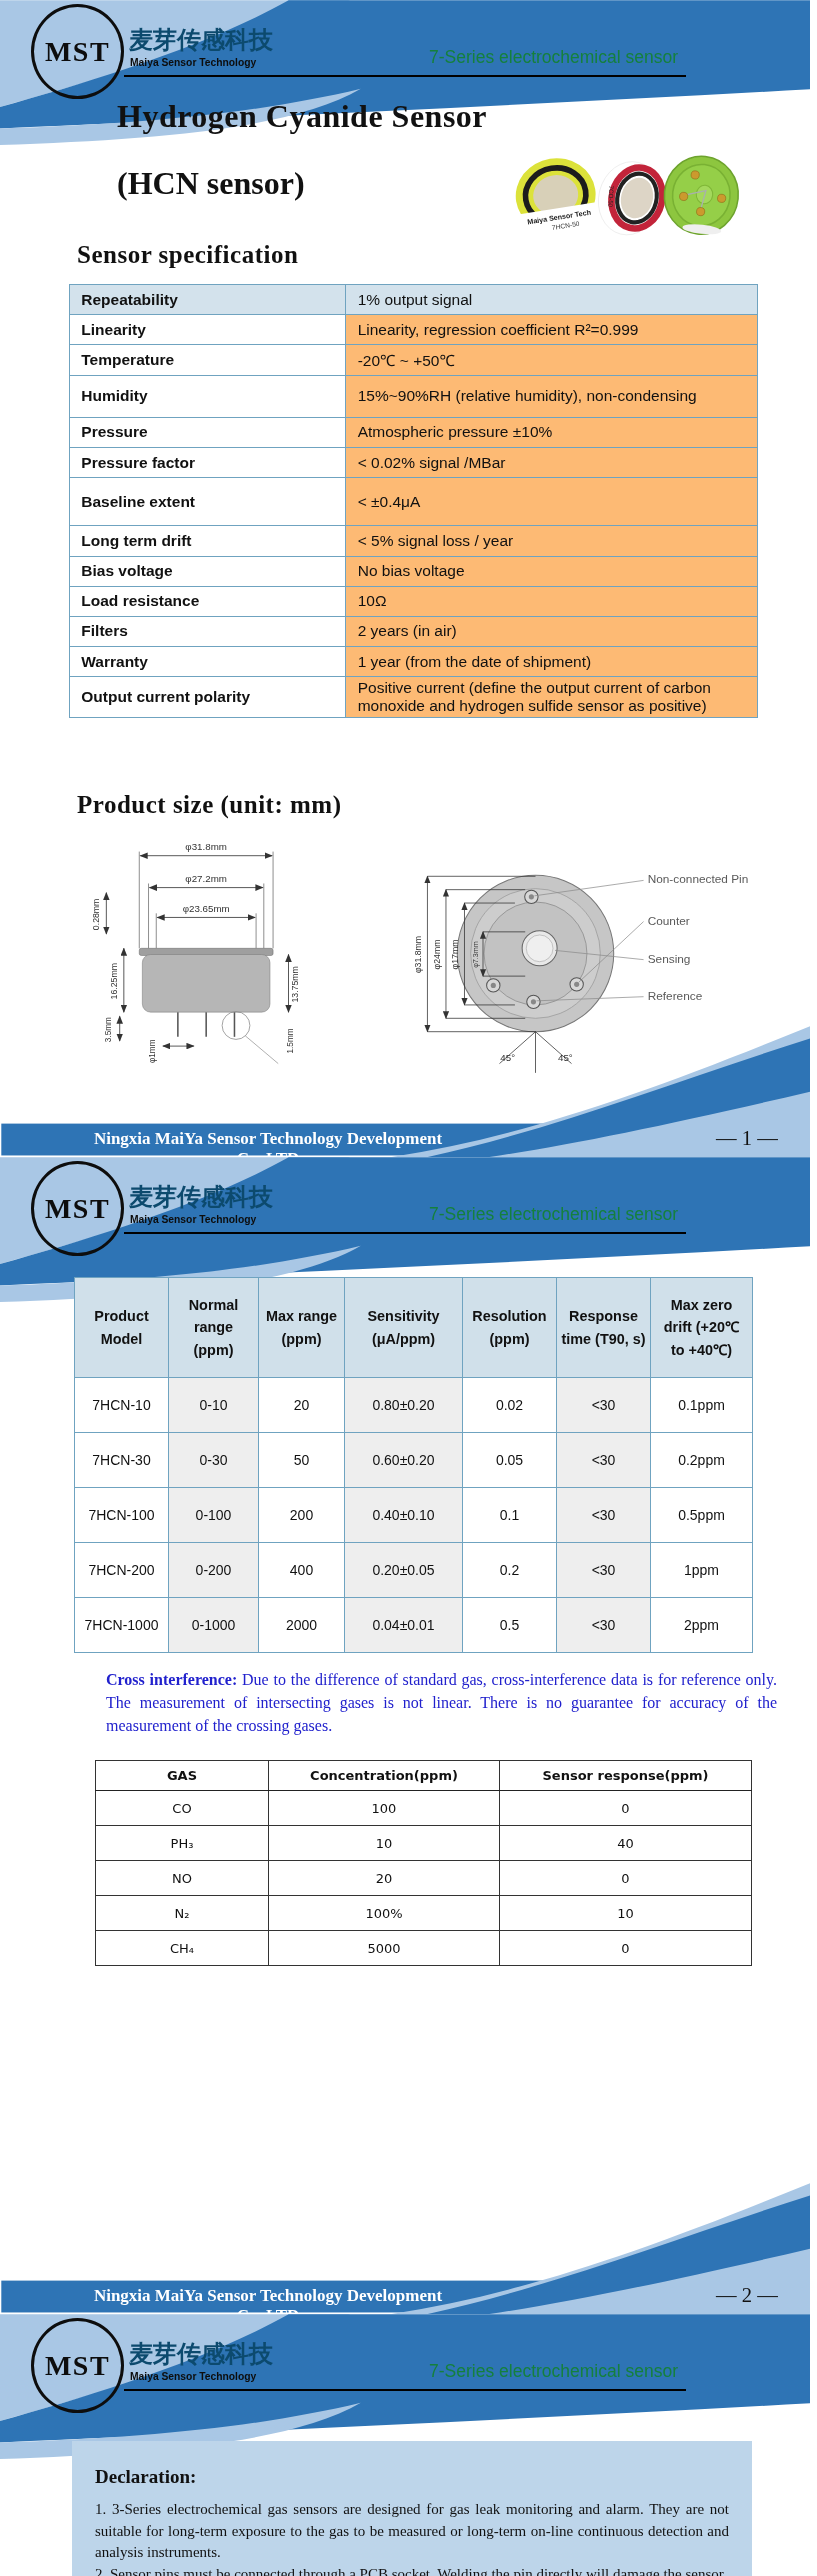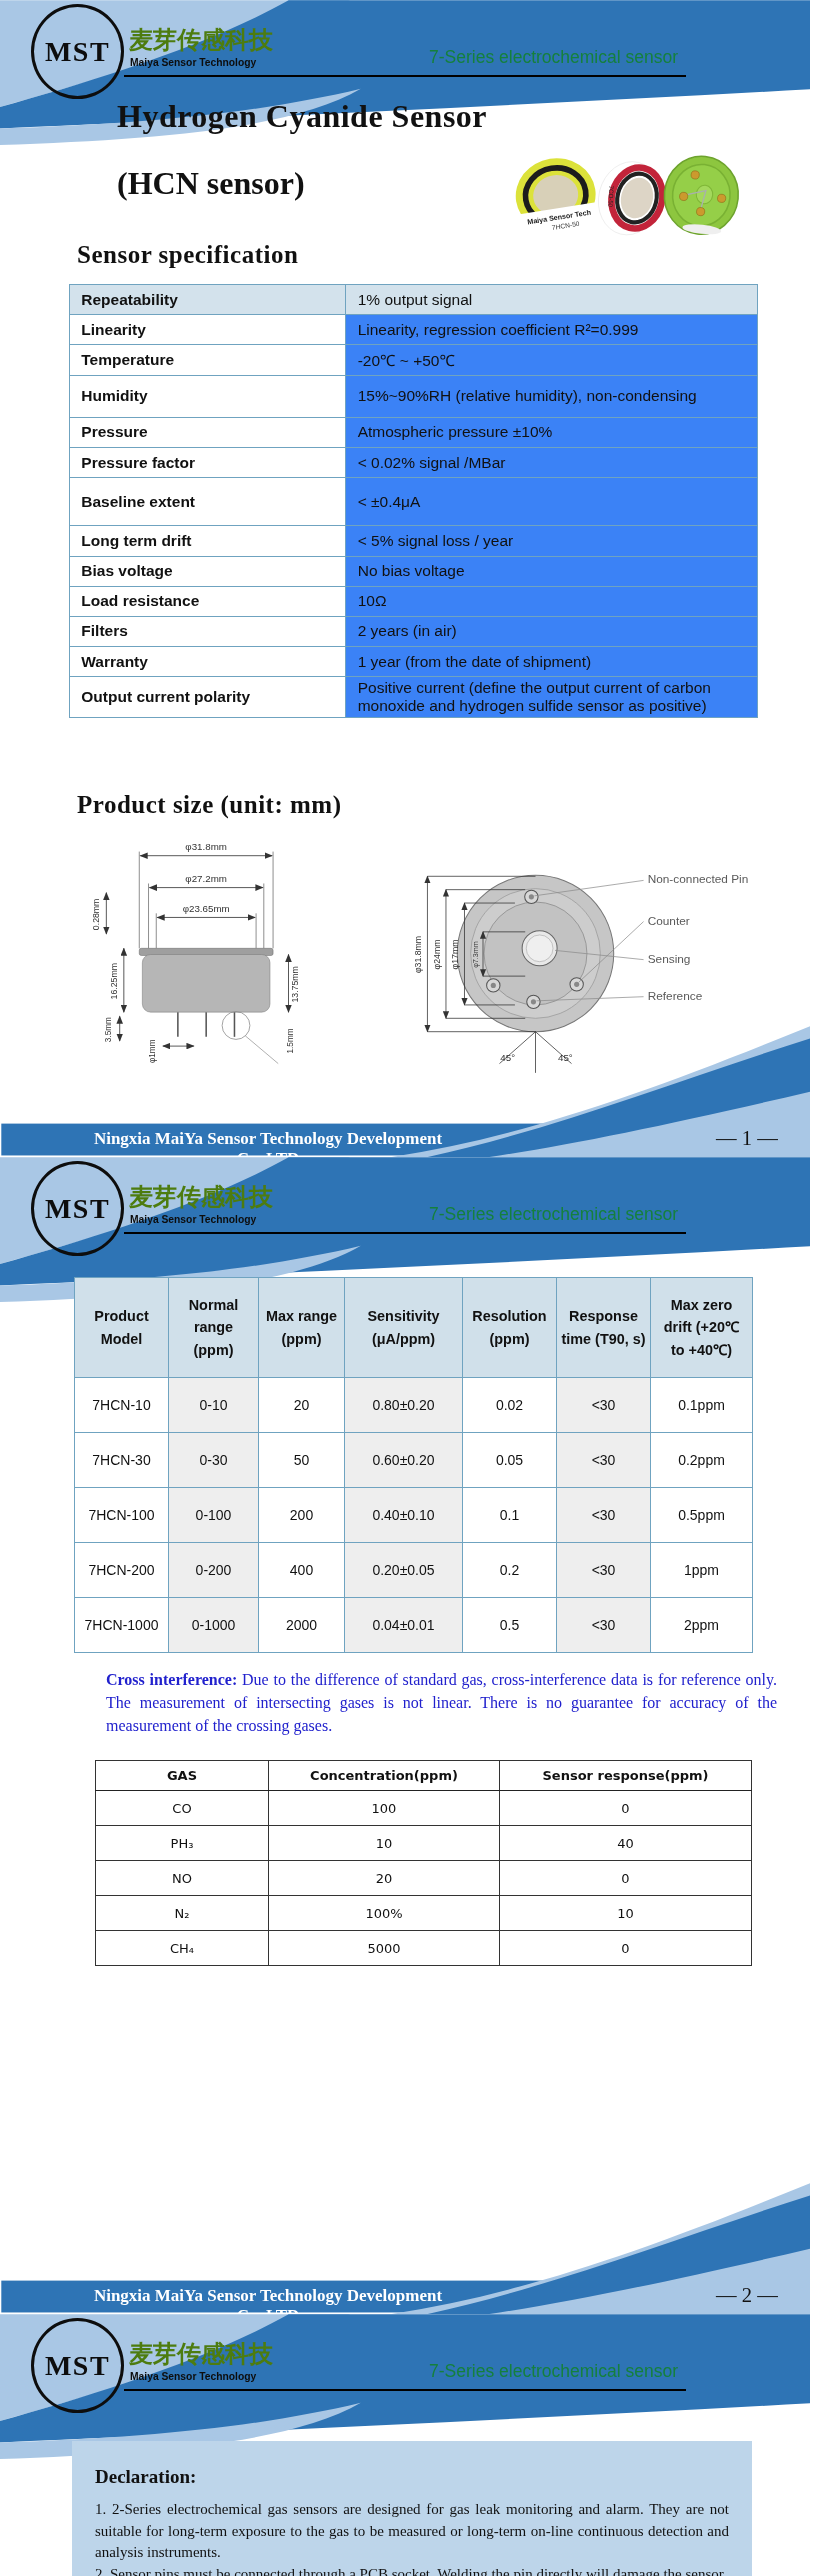--- a/index.html
+++ b/index.html
@@ -5,21 +5,21 @@
   html,body{margin:0;padding:0;background:#ffffff;}
   body{width:818px;font-family:"Liberation Serif",serif;color:#111;}
   .page{position:relative;width:810px;height:1157px;background:#fff;overflow:hidden;}
   .abs{position:absolute;}
 
   
   .hdr-svg{position:absolute;top:0;left:0;}
   .logo-ellipse{position:absolute;left:31px;top:4.1px;width:87px;height:89px;border:3.1px solid #0d0d0d;
     border-radius:50%;display:flex;align-items:center;justify-content:center;
     font-family:"Liberation Serif",serif;font-weight:bold;font-size:28px;letter-spacing:1.5px;color:#0d0d0d;}
-  .brand-cn{position:absolute;left:129px;top:24px;font-family:Liberation Serif, serif;font-weight:bold;font-size:24px;color:#4d7c0f;}
+  .brand-cn{position:absolute;left:129px;top:24px;font-family:Liberation Serif, serif;font-weight:bold;font-size:24px;color:#0c4a6e;}
   .brand-en{position:absolute;left:130px;top:57px;font-family:"Liberation Sans",sans-serif;font-weight:bold;font-size:10.3px;color:#0d0d0d;}
   .series{position:absolute;right:132px;top:47px;font-family:"Liberation Sans",sans-serif;font-size:17.5px;color:#15803d;}
   .hdr-rule{position:absolute;left:124px;top:75px;width:562px;height:1.5px;background:#000;}
 
   
   .ftr-svg{position:absolute;left:0;bottom:0;}
   .ftr-company{position:absolute;left:62px;top:1129px;width:412px;text-align:center;color:#fff;
     font-weight:bold;font-size:17px;font-family:"Liberation Serif",serif;}
   .page-num{position:absolute;left:706px;top:1127px;width:82px;text-align:center;font-size:20.6px;color:#111;
     font-family:"Liberation Serif",serif;}
@@ -27,21 +27,21 @@
   
   .title1{position:absolute;left:117px;top:98px;font-size:32px;font-weight:bold;letter-spacing:0.5px;}
   .title2{position:absolute;left:117px;top:165px;font-size:32px;font-weight:bold;}
   .sec-head{position:absolute;font-size:25px;font-weight:bold;letter-spacing:0.5px;}
 
   table{border-collapse:collapse;}
   .spec{position:absolute;left:69px;top:284px;width:689px;border:1.5px solid #6fa3c0;table-layout:fixed;}
   .spec td{border:1.5px solid #6fa3c0;font-family:"Liberation Sans",sans-serif;font-size:15.5px;
     padding:2.1px 3.1px 2.1px 11.3px;vertical-align:middle;}
   .spec td.lbl{width:261px;font-weight:bold;background:#fff;}
-  .spec td.val{background:#3b82f6;}
+  .spec td.val{background:#fdba74;}
   .spec tr.first td{background:#d3e2ec;}
   .spec tr:nth-child(4) td{height:37px;} .spec tr:nth-child(7) td{height:43px;}
   .spec tr:nth-child(14) td{height:71px;}
   .spec tr td{height:25px;}
 
   
   .models{position:absolute;left:74px;top:120px;width:679px;border:1.5px solid #6fa3c0;table-layout:fixed;}
   .models th,.models td{border:1.5px solid #6fa3c0;font-family:"Liberation Sans",sans-serif;text-align:center;vertical-align:middle;}
   .models th{background:#d0e0ea;font-size:14.4px;font-weight:bold;height:99px;line-height:1.55;padding:0 4.1px;}
   .models td{font-size:14px;height:52px;background:#fff;}
@@ -429,19 +429,19 @@
   <div class="logo-ellipse">
       <span>MST</span>
     </div>
   <div class="brand-cn">麦芽传感科技</div>
   <div class="brand-en">Maiya Sensor Technology</div>
   <div class="series">7-Series electrochemical sensor</div>
   <div class="hdr-rule"></div>
 
   <div class="decl-box">
     <div class="decl-title">Declaration:</div>
-    <p>1. 2-Series electrochemical gas sensors are designed for gas leak monitoring and alarm. They are not suitable for long-term exposure to the gas to be measured or long-term on-line continuous detection and analysis instruments.</p>
+    <p>1. 3-Series electrochemical gas sensors are designed for gas leak monitoring and alarm. They are not suitable for long-term exposure to the gas to be measured or long-term on-line continuous detection and analysis instruments.</p>
     <p>2. Sensor pins must be connected through a PCB socket, Welding the pin directly will damage the sensor.</p>
 
   </div>
 
 </div>
 
 
 </body></html>

